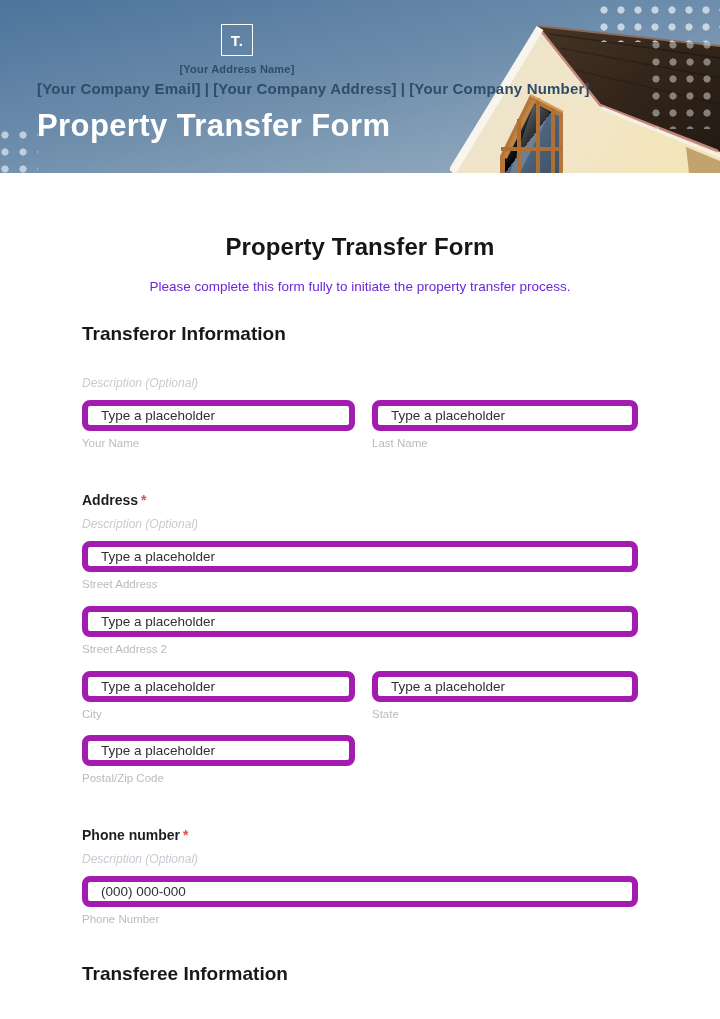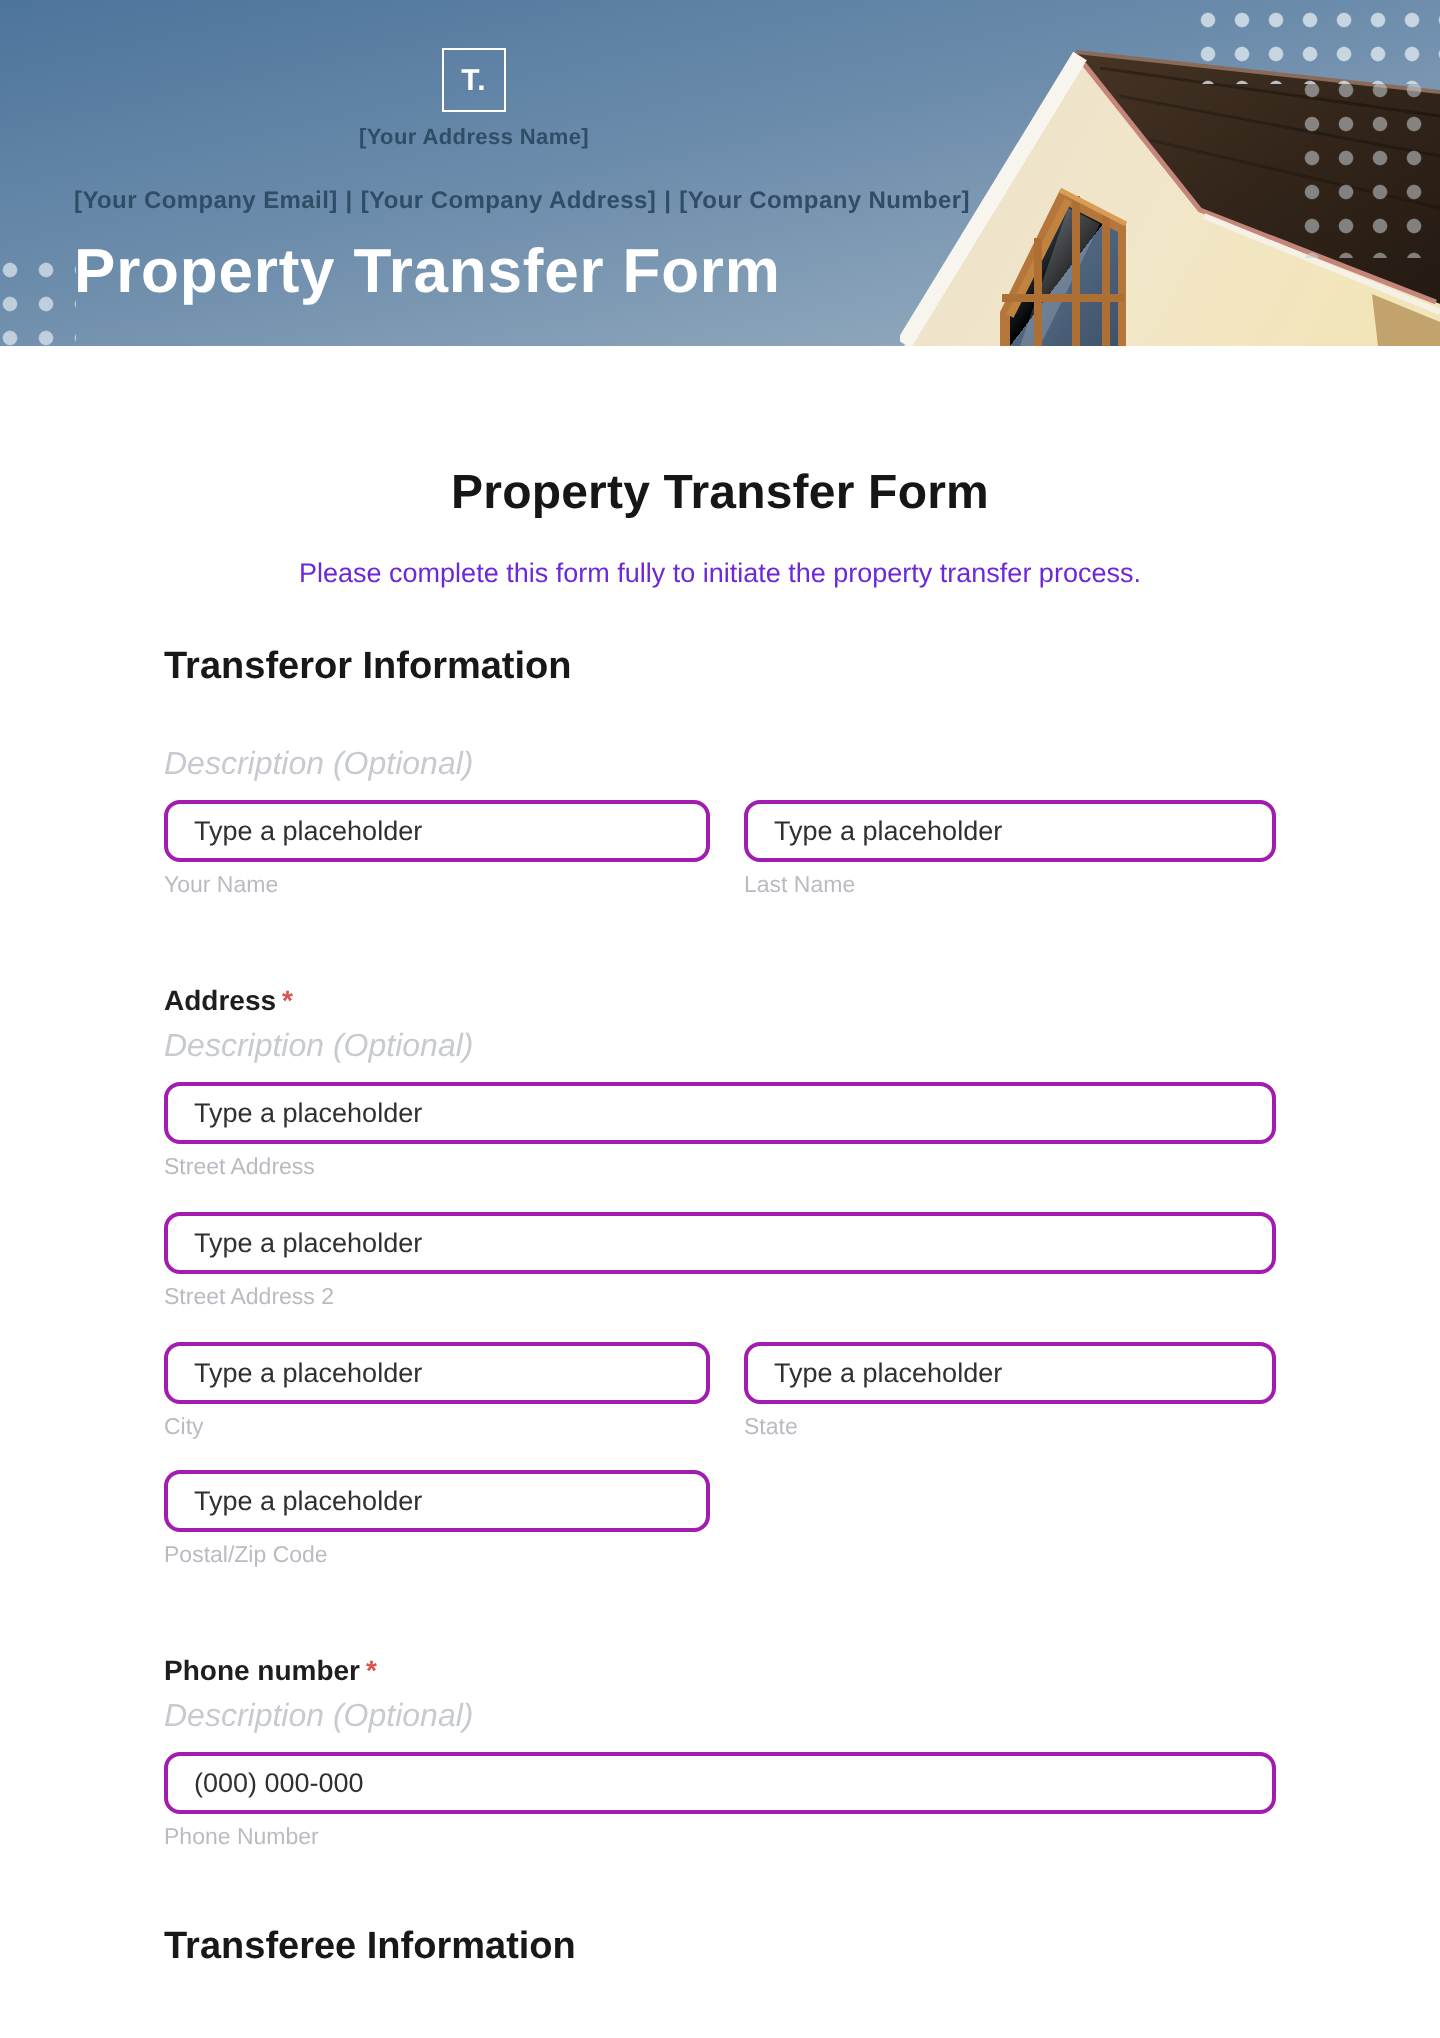--- a/index.html
+++ b/index.html
@@ -32,48 +32,48 @@
     background-image:radial-gradient(circle at 4px 4px, rgba(235,241,245,0.65) 3.3px, transparent 3.9px);
     background-size:18px 17px;
   }
   .banner-left { position:absolute; left:37px; top:0; width:400px; text-align:center; }
   .logo-box {
     display:inline-flex; align-items:center; justify-content:center;
     width:32px; height:32px; margin-top:24px; border:1.5px solid #ffffff;
     color:#ffffff; font-weight:bold; font-size:15px; letter-spacing:0.5px;
   }
   .company-name { margin-top:7px; font-size:11px; font-weight:bold; color:#2f4d66; letter-spacing:0.2px; }
-  .company-line { margin-top:18px; font-size:12px; font-weight:bold; color:#2f4d66; letter-spacing:0.2px; white-space:nowrap; }
+  .company-line { margin-top:5px; font-size:15px; font-weight:bold; color:#2f4d66; letter-spacing:0.2px; white-space:nowrap; }
   .company-line .sep { margin:0 4px; }
   .banner-title {
     margin-top:11px; text-align:left; color:#ffffff; font-size:31px;
     font-weight:bold; letter-spacing:0.4px; line-height:1.15;
   }
 
   
   .page-body { padding:0 82px; }
   .form-title { margin-top:60px; text-align:center; font-size:24px; font-weight:bold; color:#151618; letter-spacing:0.1px; }
   .form-subtitle { margin-top:18px; text-align:center; font-size:13.5px; color:#6d28d9; }
   .section-heading { font-size:19px; font-weight:bold; color:#17181a; }
   .section-heading.first { margin-top:29px; }
   .section-heading.next { margin-top:38px; }
 
   .field { margin-top:43px; }
   .field.first { margin-top:32px; }
   .flabel { font-size:14px; font-weight:bold; color:#1d1e20; line-height:17px; }
   .req { color:#d9534f; margin-left:3px; font-weight:bold; }
-  .fdesc { margin-top:9px; font-size:16px; font-style:italic; color:#c8cad2; line-height:12px; }
+  .fdesc { margin-top:9px; font-size:12px; font-style:italic; color:#c8cad2; line-height:12px; }
   .inrow { margin-top:11px; }
   .inrow-next { margin-top:16px; }
   .inrow-postal { margin-top:15px; }
   .row2 { display:grid; grid-template-columns:273px 266px; column-gap:17px; }
   .subl { margin-top:6px; font-size:11.5px; color:#b9bbc2; line-height:12px; }
 
   input.fld {
-    width:100%; height:31px; border:2px solid #a21caf; border-radius:8px;
+    width:100%; height:31px; border:6px solid #a21caf; border-radius:8px;
     background:#ffffff; padding:0 13px; font-family:"Liberation Sans", sans-serif;
     font-size:13.5px; color:#222325; outline:none;
   }
   input.fld::placeholder { color:#2f3032; opacity:1; }
   input.fld.half { width:273px; }
 </style>
 </head>
 <body>
 
 <div class="page">

